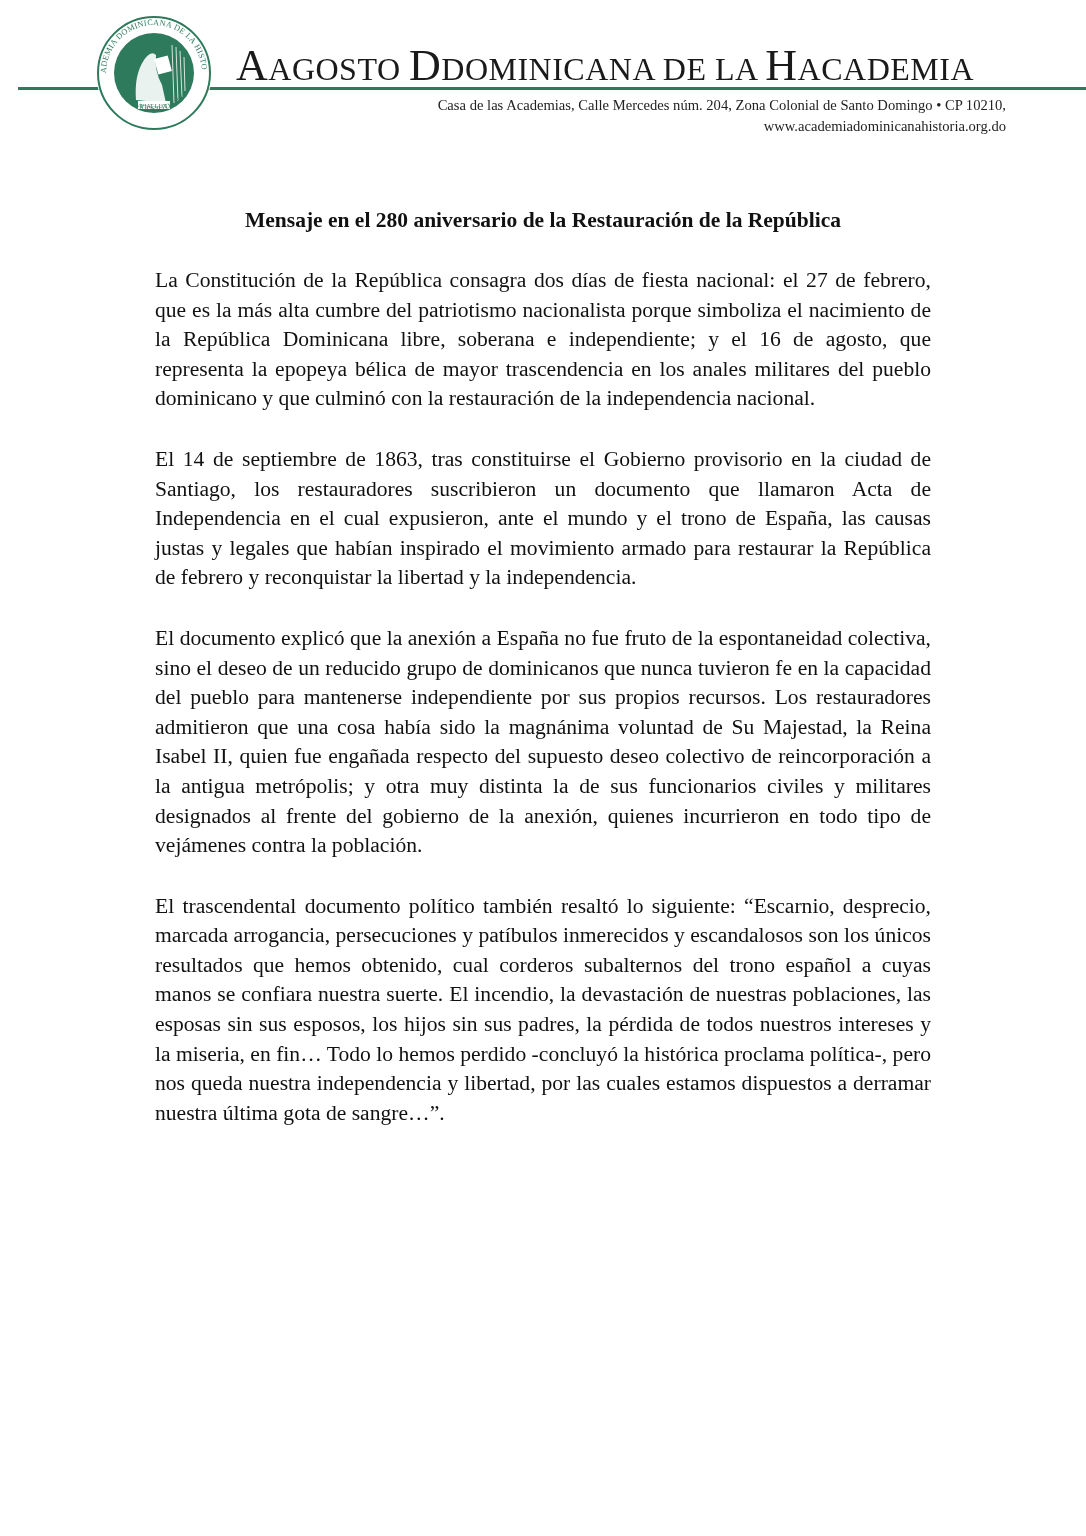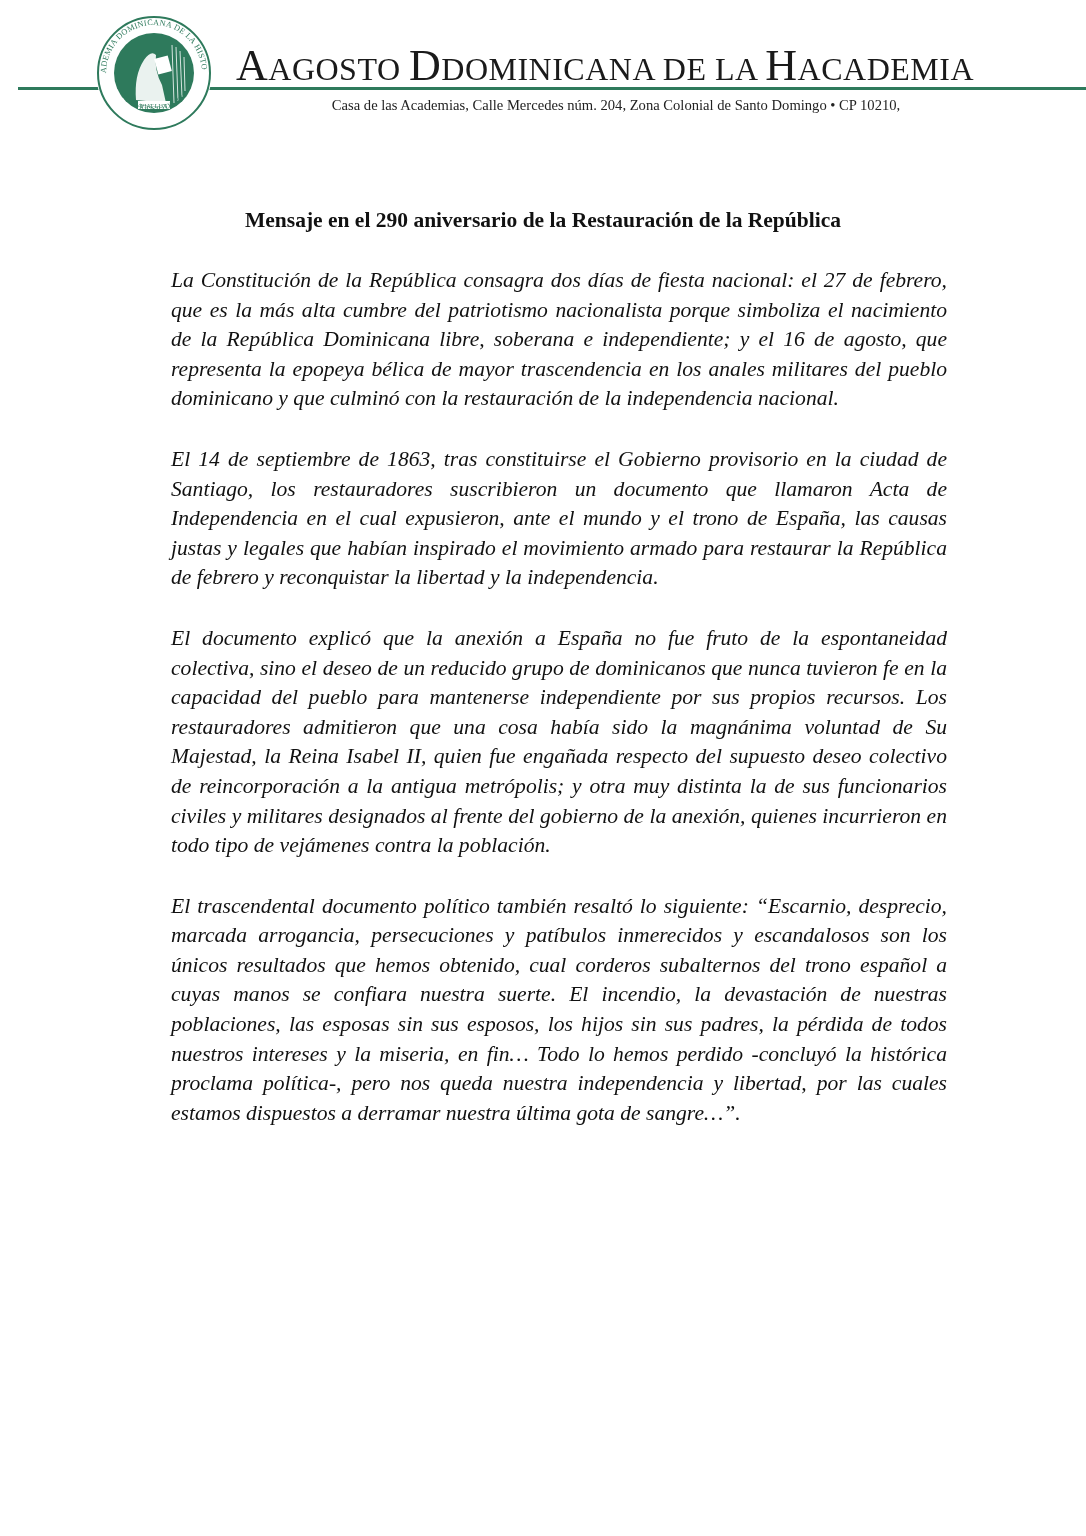--- a/index.html
+++ b/index.html
@@ -3,25 +3,25 @@
 <meta charset="utf-8">
 <style>
   html, body { margin: 0; padding: 0; background: #ffffff; }
   body { width: 1086px; height: 1536px; position: relative; overflow: hidden;
          font-family: "Liberation Serif", "DejaVu Serif", serif; color: #111; }
   .rule { position: absolute; left: 18px; right: 0; top: 87px; height: 3px; background: #2e7a5c; }
   .logo { position: absolute; left: 96px; top: 15px; width: 116px; height: 116px; background: #fff; border-radius: 50%; }
   .org-name { position: absolute; left: 236px; top: 40px; width: 790px; white-space: nowrap;
               font-size: 32px; letter-spacing: 0.5px; color: #1a1a1a; }
   .org-name .cap { font-size: 44px; }
-  .contact { position: absolute; left: 226px; top: 95px; width: 780px; text-align: center;
+  .contact { position: absolute; left: 226px; top: 95px; width: 780px; text-align: right;
              font-size: 14.6px; line-height: 21px; color: #222; }
   .title { position: absolute; left: 150px; top: 208px; width: 786px; text-align: center;
            font-weight: bold; font-size: 21.5px; }
-  .body { position: absolute; left: 171px; top: 266px; width: 776px; font-style: italic; }
+  .body { position: absolute; left: 155px; top: 266px; width: 776px; }
   .para { margin: 0 0 31px 0; font-size: 21.6px; line-height: 29.6px; text-align: justify; }
 </style>
 </head>
 <body>
 
 <div class="rule"></div>
 
 <div class="logo">
   <svg width="116" height="116" viewBox="0 0 116 116">
     <circle cx="58" cy="58" r="56" fill="#fff" stroke="#2e7a5c" stroke-width="2"></circle>
@@ -46,22 +46,23 @@
     </text>
   </svg>
 </div>
 
 <div class="org-name">
   <span class="cap">A</span><span>AGOSTO </span><span class="cap">D</span><span>DOMINICANA DE LA </span><span class="cap">H</span><span>ACADEMIA</span>
 </div>
 
 <div class="contact">
   <div>Casa de las Academias, Calle Mercedes núm. 204, Zona Colonial de Santo Domingo • CP 10210,</div>
+  <div>www.academiadominicanahistoria.org.do</div>
 </div>
 
-<div class="title">Mensaje en el 290 aniversario de la Restauración de la República</div>
+<div class="title">Mensaje en el 280 aniversario de la Restauración de la República</div>
 
 <div class="body">
   <p class="para">La Constitución de la República consagra dos días de fiesta nacional: el 27 de febrero, que es la más alta cumbre del patriotismo nacionalista porque simboliza el nacimiento de la República Dominicana libre, soberana e independiente; y el 16 de agosto, que representa la epopeya bélica de mayor trascendencia en los anales militares del pueblo dominicano y que culminó con la restauración de la independencia nacional.</p>
   <p class="para">El 14 de septiembre de 1863, tras constituirse el Gobierno provisorio en la ciudad de Santiago, los restauradores suscribieron un documento que llamaron Acta de Independencia en el cual expusieron, ante el mundo y el trono de España, las causas justas y legales que habían inspirado el movimiento armado para restaurar la República de febrero y reconquistar la libertad y la independencia.</p>
   <p class="para">El documento explicó que la anexión a España no fue fruto de la espontaneidad colectiva, sino el deseo de un reducido grupo de dominicanos que nunca tuvieron fe en la capacidad del pueblo para mantenerse independiente por sus propios recursos. Los restauradores admitieron que una cosa había sido la magnánima voluntad de Su Majestad, la Reina Isabel II, quien fue engañada respecto del supuesto deseo colectivo de reincorporación a la antigua metrópolis; y otra muy distinta la de sus funcionarios civiles y militares designados al frente del gobierno de la anexión, quienes incurrieron en todo tipo de vejámenes contra la población.</p>
   <p class="para">El trascendental documento político también resaltó lo siguiente: “Escarnio, desprecio, marcada arrogancia, persecuciones y patíbulos inmerecidos y escandalosos son los únicos resultados que hemos obtenido, cual corderos subalternos del trono español a cuyas manos se confiara nuestra suerte. El incendio, la devastación de nuestras poblaciones, las esposas sin sus esposos, los hijos sin sus padres, la pérdida de todos nuestros intereses y la miseria, en fin… Todo lo hemos perdido -concluyó la histórica proclama política-, pero nos queda nuestra independencia y libertad, por las cuales estamos dispuestos a derramar nuestra última gota de sangre…”.</p>
 </div>
 
 </body></html>

